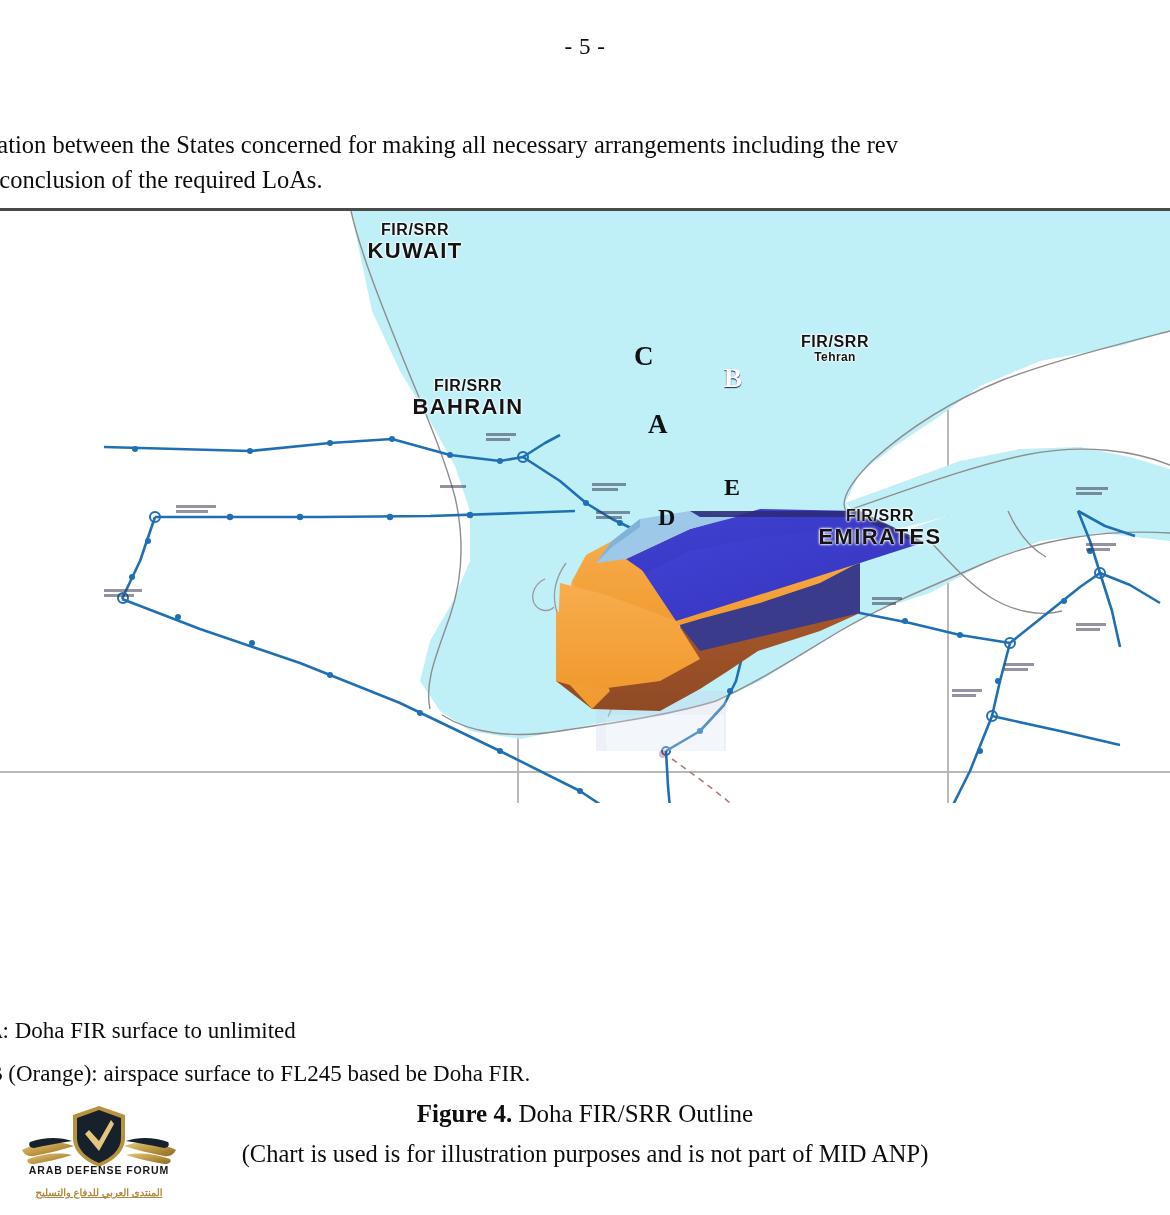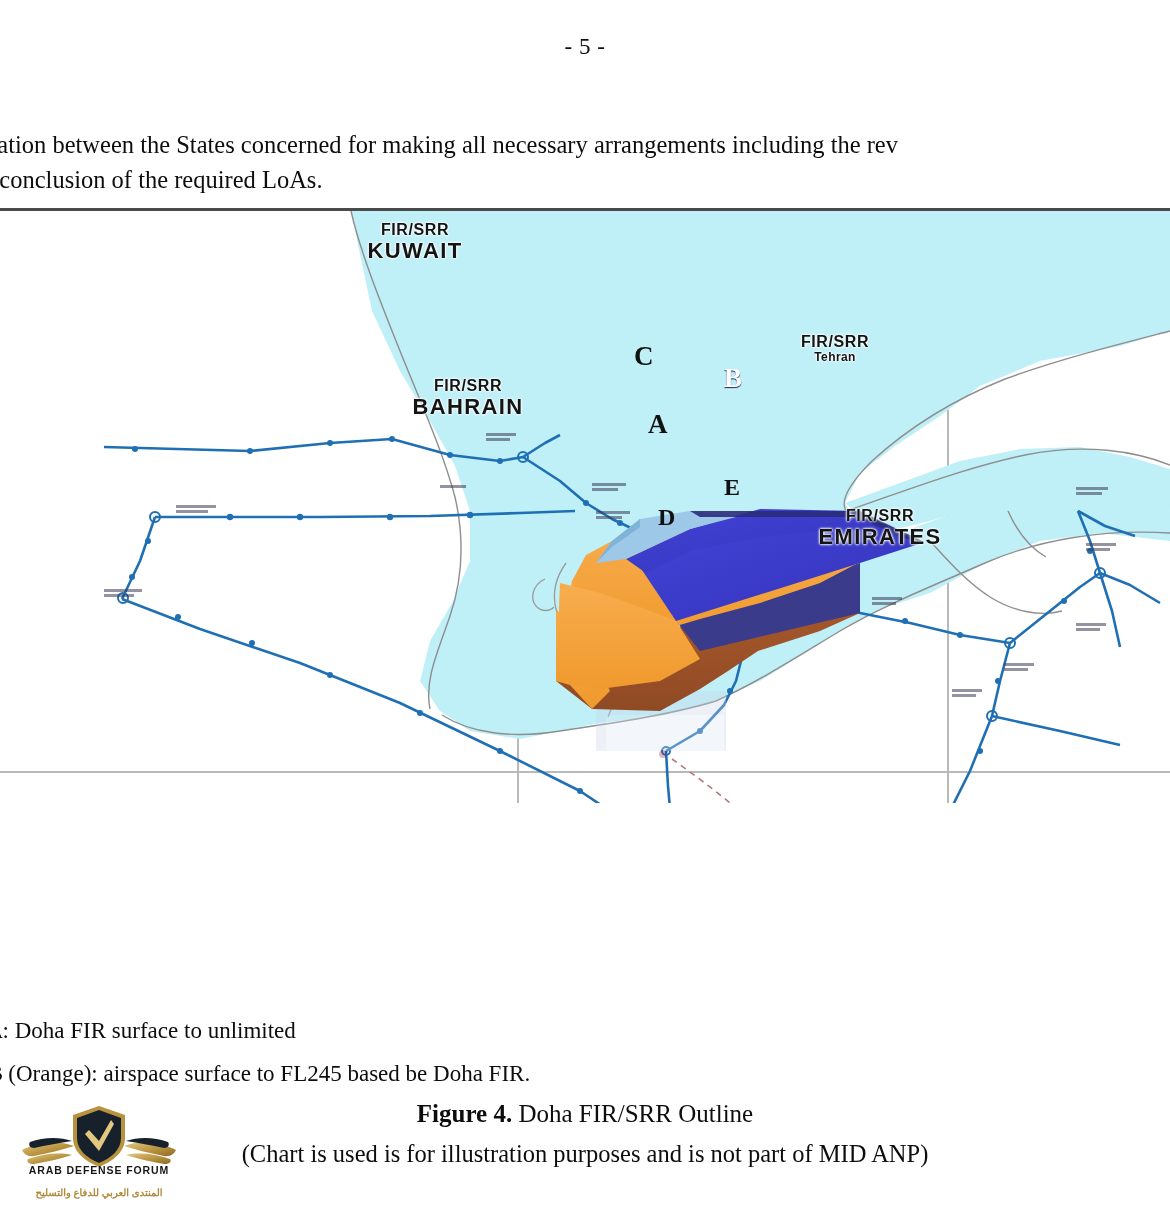--- a/index.html
+++ b/index.html
@@ -70,21 +70,21 @@
   .caption .c1 b{font-weight:bold;}
   .caption .c2{font-size:24.5px;margin-top:8px;}
 
   
   .wm{position:absolute;left:14px;top:1104px;width:170px;height:108px;}
   .wm .wtxt{
     position:absolute;left:0;width:170px;text-align:center;
     font-family:"Liberation Sans", sans-serif;font-weight:bold;color:#171717;
   }
   .wm .wtxt.en{top:60px;font-size:10.5px;letter-spacing:.9px;}
-  .wm .wtxt.ar{top:83px;font-size:10px;color:#b08a3e;letter-spacing:0;}
+  .wm .wtxt.ar{top:83px;font-size:10px;color:#b08a3e;letter-spacing:0;text-decoration:underline;}
 </style>
 </head>
 <body>
 
 <div class="page">
 
   <div class="page-number">- 5 -</div>
 
   <div class="para">
     <span class="ln l1"><span class="num">5</span></span>

